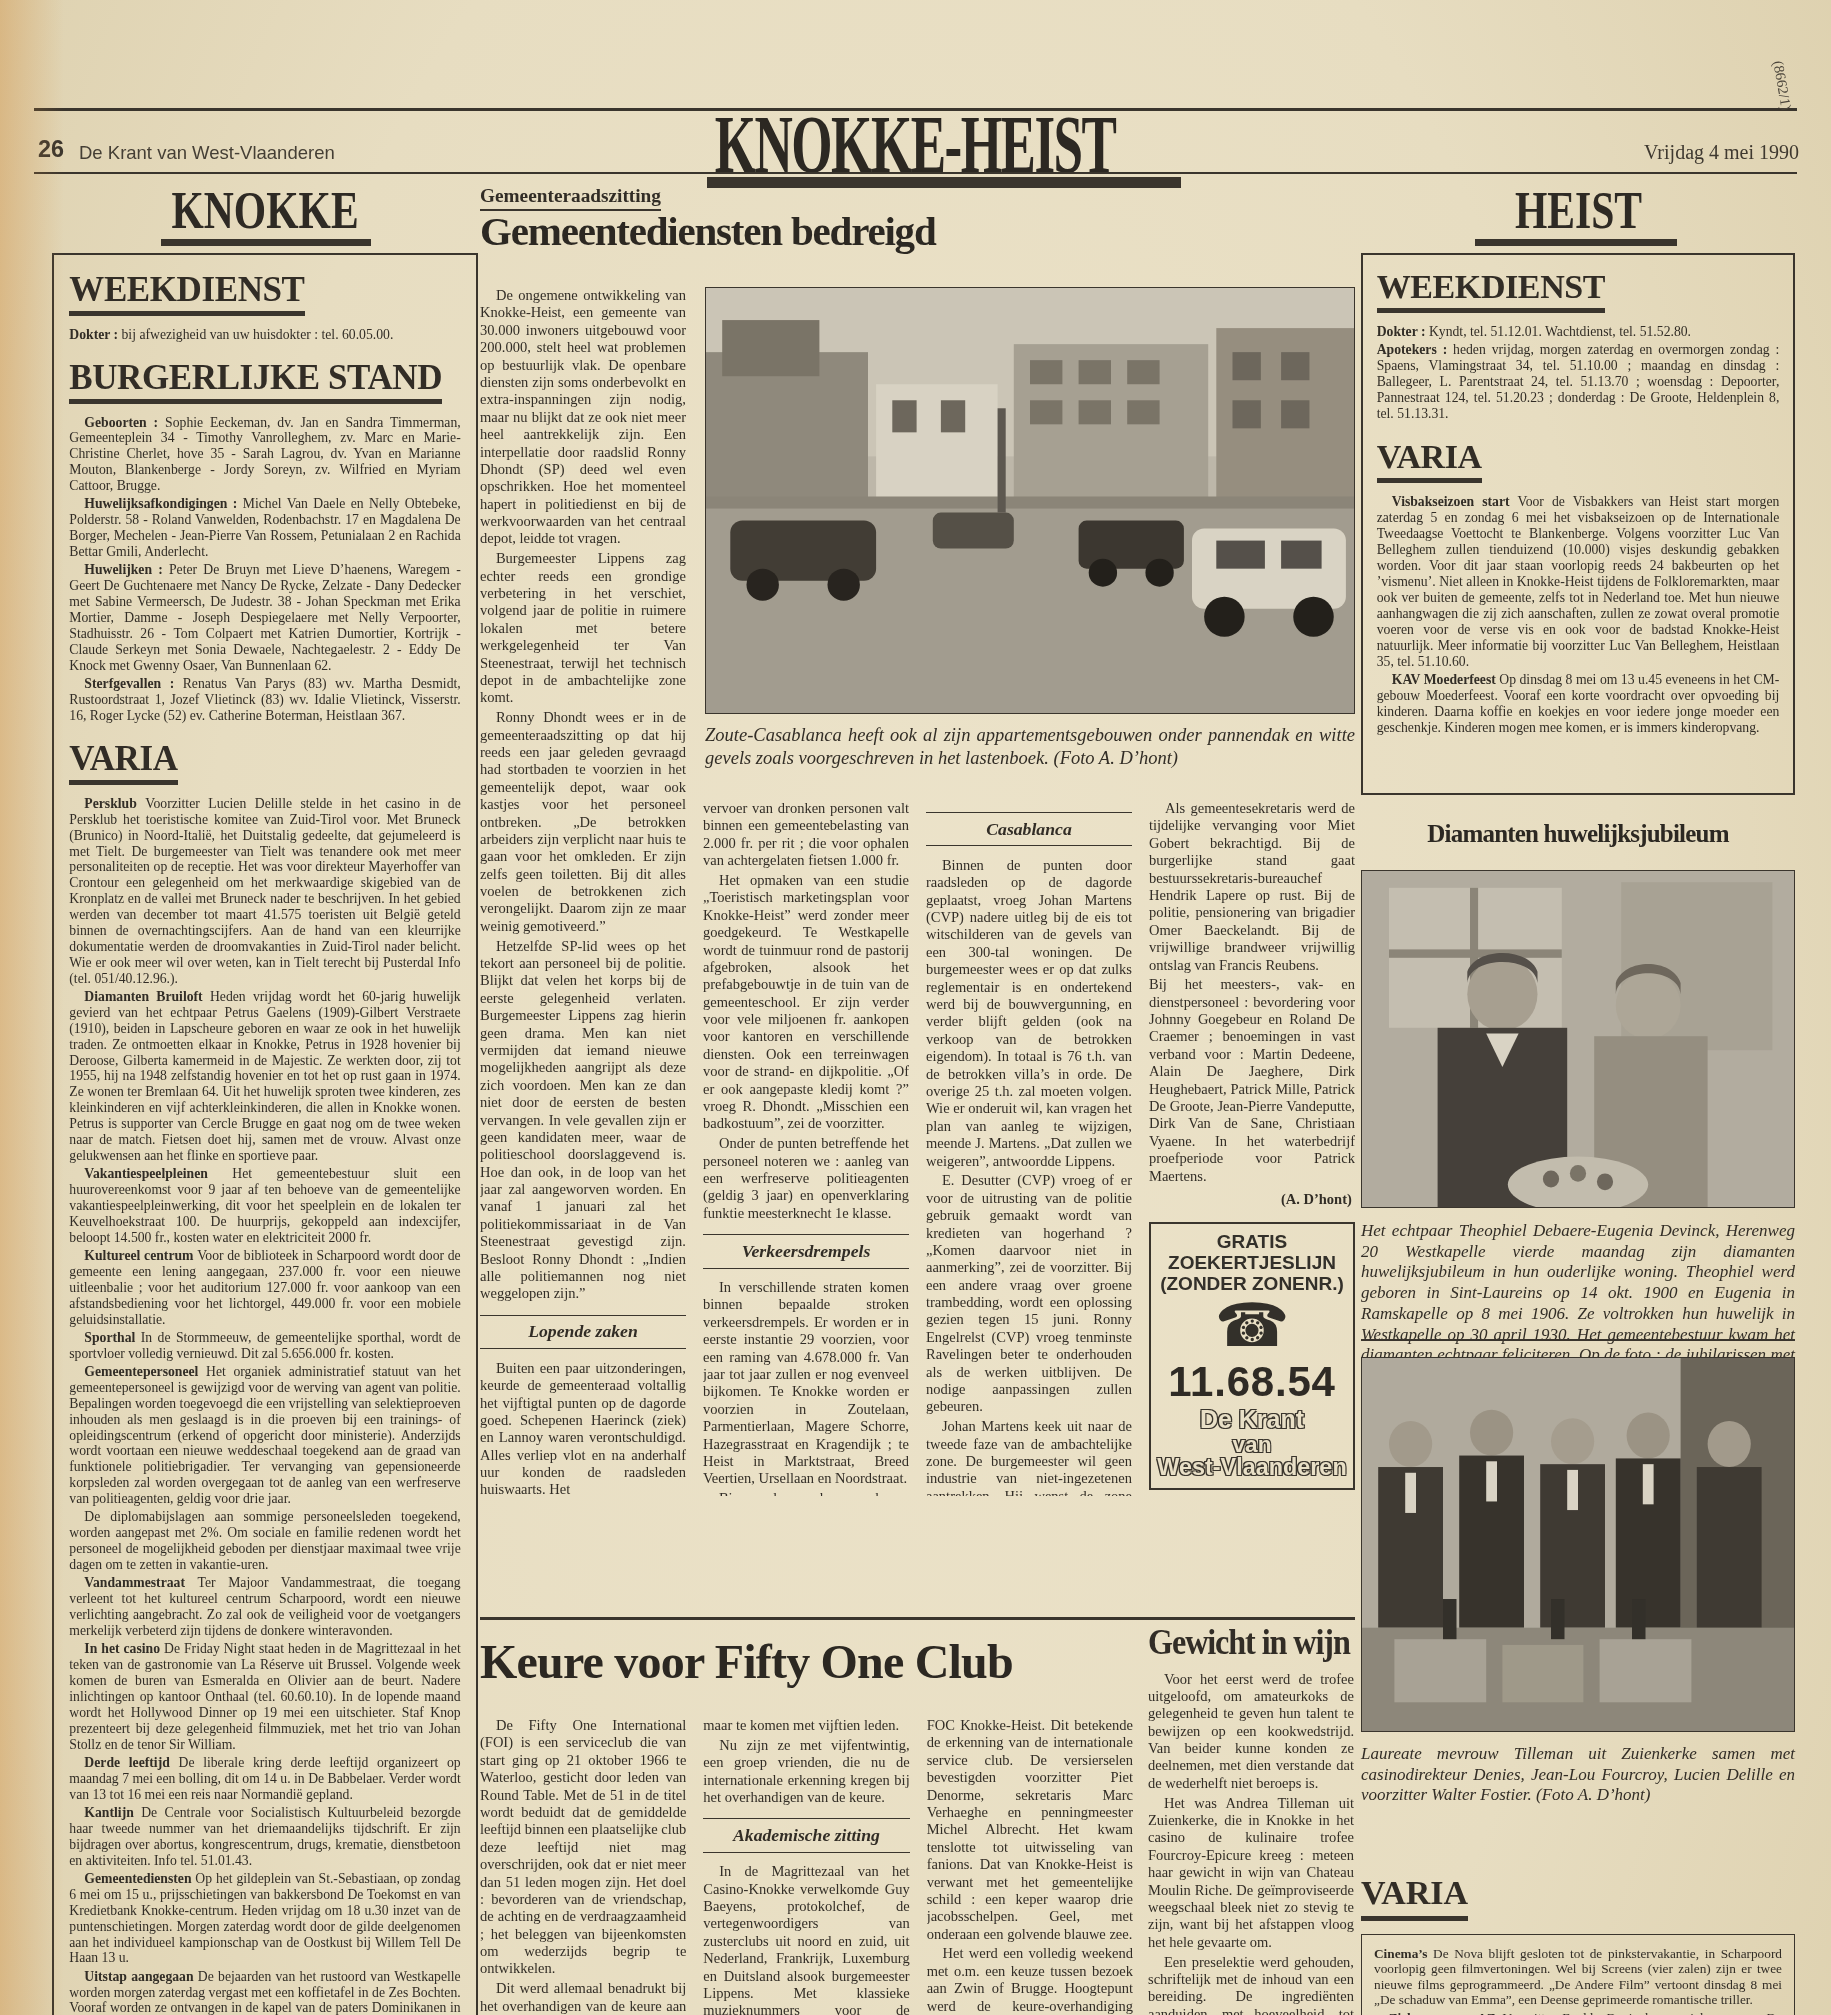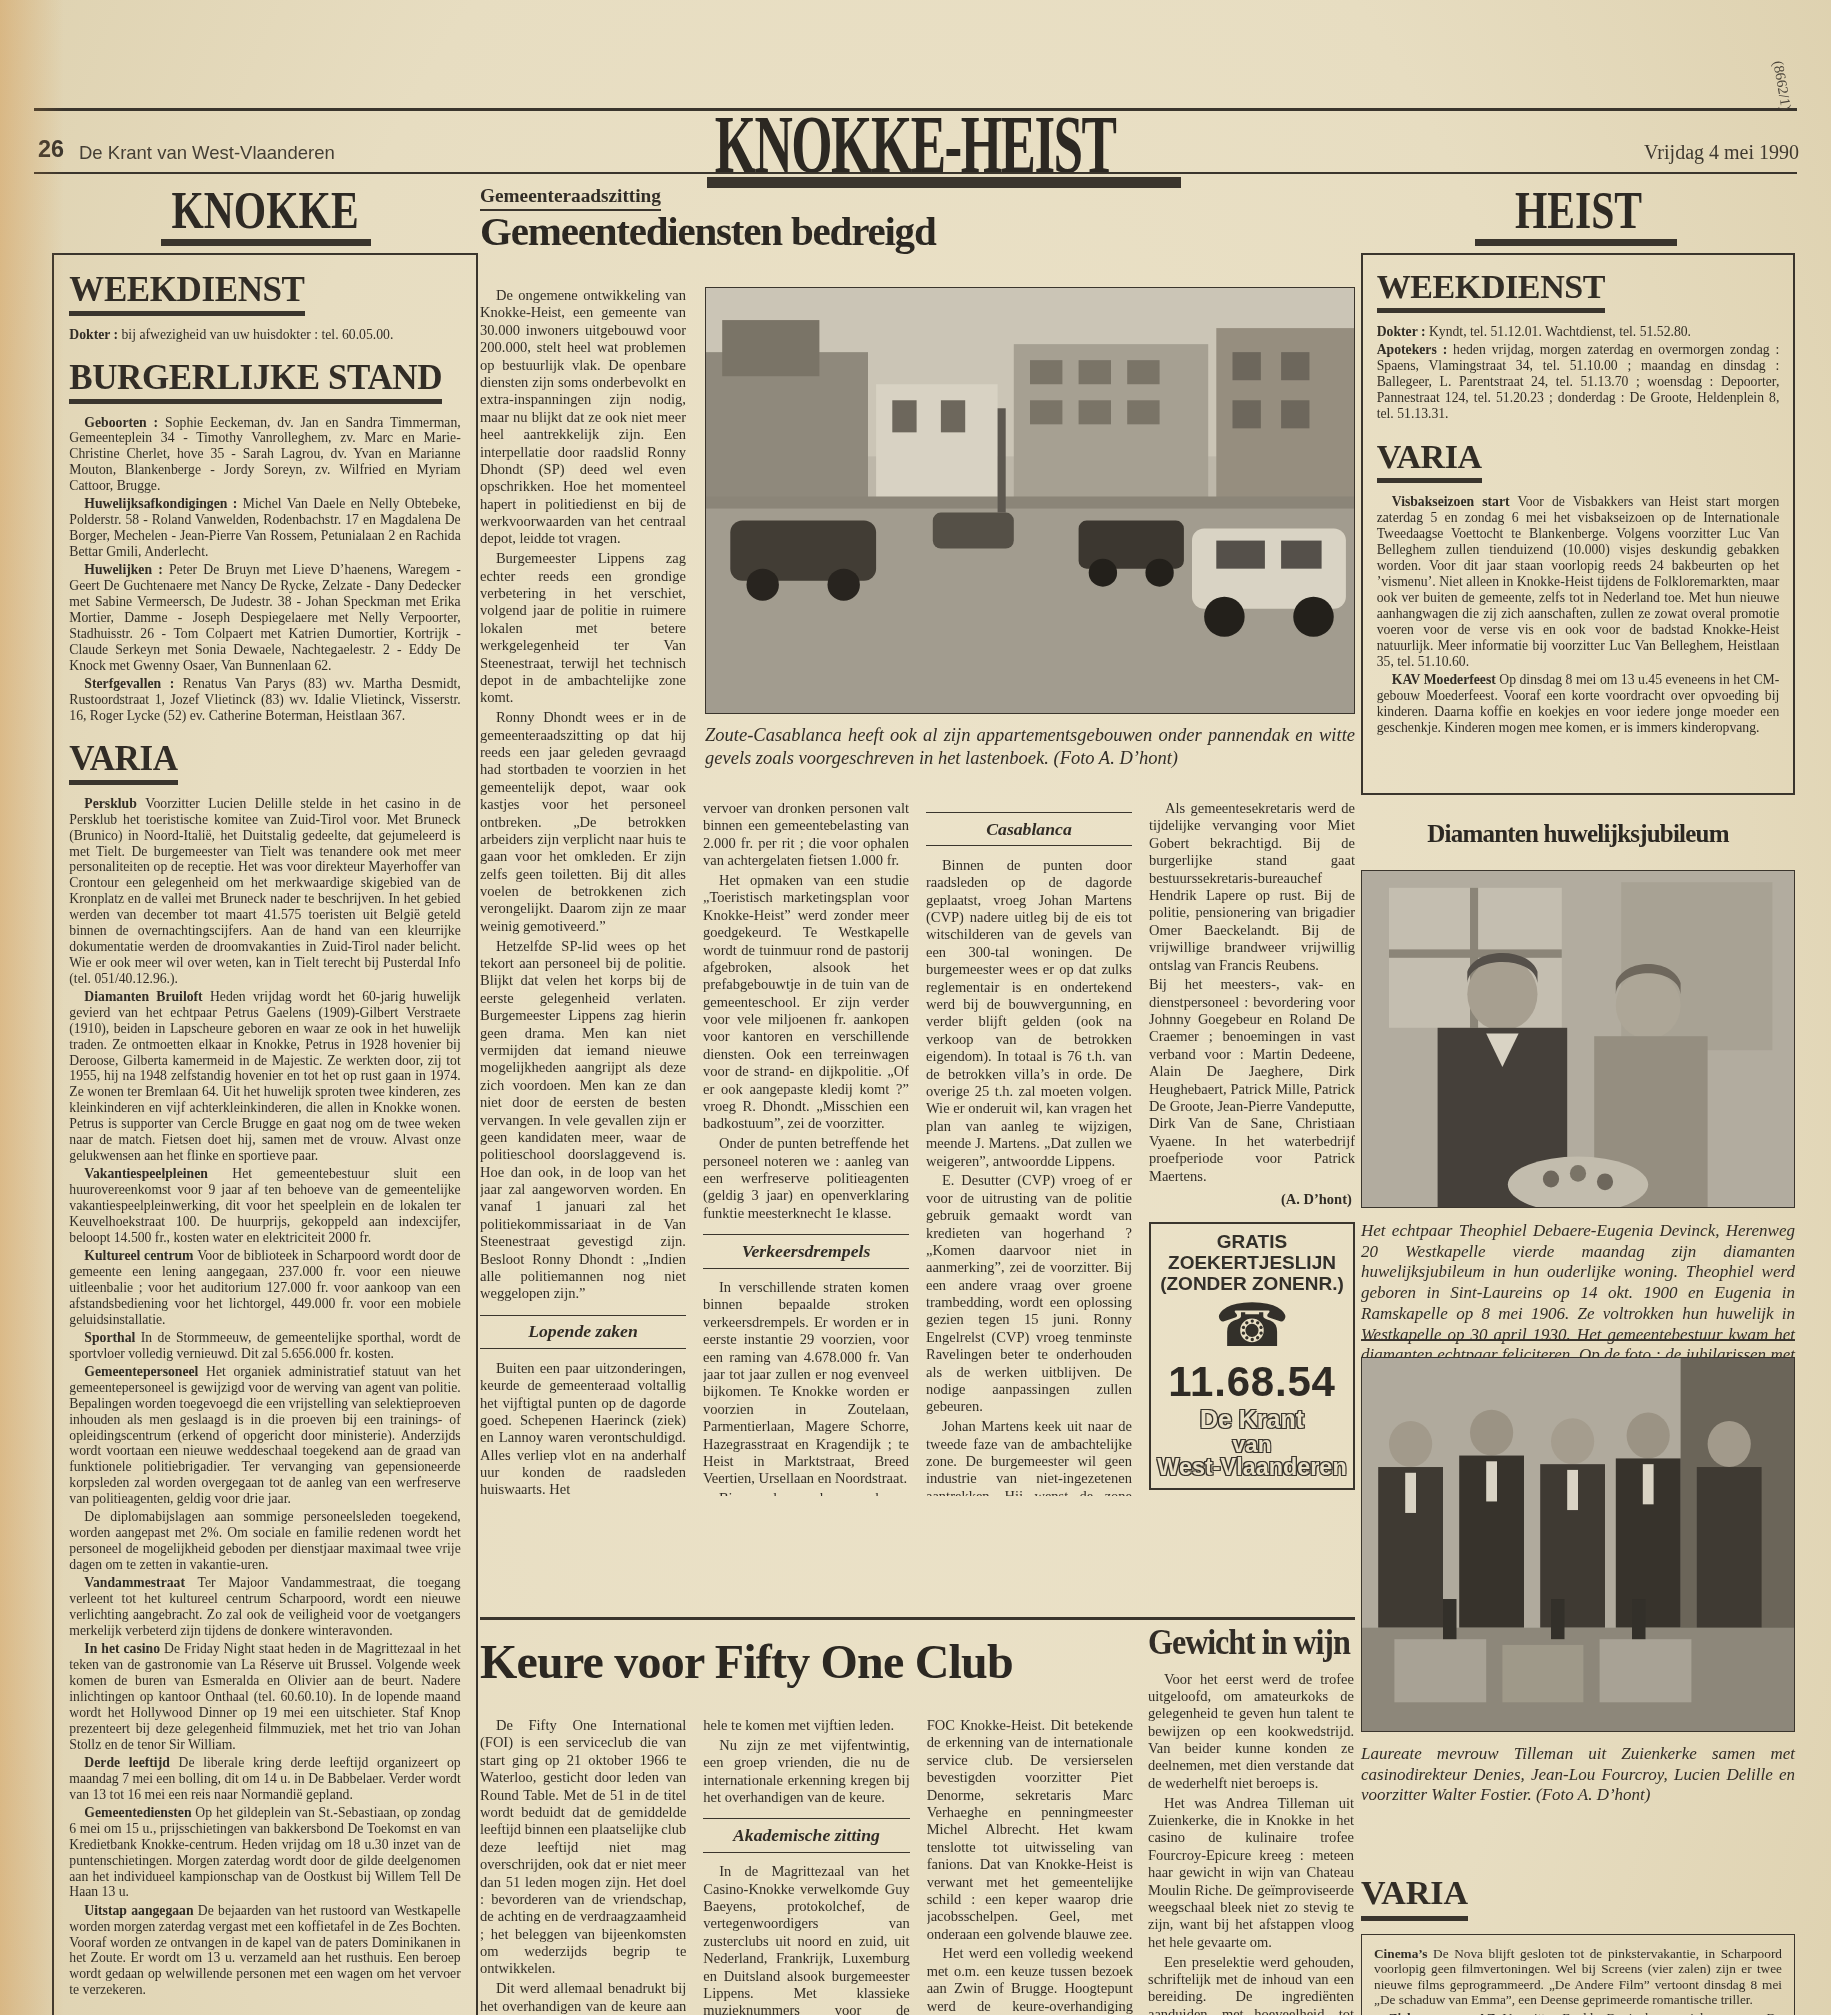--- a/index.html
+++ b/index.html
@@ -115,20 +115,21 @@
       <p class="para"><b>Persklub </b>Voorzitter Lucien Delille stelde in het casino in de Persklub het toeristische komitee van Zuid-Tirol voor. Met Bruneck (Brunico) in Noord-Italië, het Duitstalig gedeelte, dat gejumeleerd is met Tielt. De burgemeester van Tielt was tenandere ook met meer personaliteiten op de receptie. Het was voor direkteur Mayerhoffer van Crontour een gelegenheid om het merkwaardige skigebied van de Kronplatz en de vallei met Bruneck nader te beschrijven. In het gebied werden van december tot maart 41.575 toeristen uit België geteld binnen de overnachtingscijfers. Aan de hand van een kleurrijke dokumentatie werden de droomvakanties in Zuid-Tirol nader belicht. Wie er ook meer wil over weten, kan in Tielt terecht bij Pusterdal Info (tel. 051/40.12.96.).</p>
       <p class="para"><b>Diamanten Bruiloft </b>Heden vrijdag wordt het 60-jarig huwelijk gevierd van het echtpaar Petrus Gaelens (1909)-Gilbert Verstraete (1910), beiden in Lapscheure geboren en waar ze ook in het huwelijk traden. Ze ontmoetten elkaar in Knokke, Petrus in 1928 hovenier bij Deroose, Gilberta kamermeid in de Majestic. Ze werkten door, zij tot 1955, hij na 1948 zelfstandig hovenier en tot het op rust gaan in 1974. Ze wonen ter Bremlaan 64. Uit het huwelijk sproten twee kinderen, zes kleinkinderen en vijf achterkleinkinderen, die allen in Knokke wonen. Petrus is supporter van Cercle Brugge en gaat nog om de twee weken naar de match. Fietsen doet hij, samen met de vrouw. Alvast onze gelukwensen aan het flinke en sportieve paar.</p>
       <p class="para"><b>Vakantiespeelpleinen </b>Het gemeentebestuur sluit een huurovereenkomst voor 9 jaar af ten behoeve van de gemeentelijke vakantiespeelpleinwerking, dit voor het speelplein en de lokalen ter Keuvelhoekstraat 100. De huurprijs, gekoppeld aan indexcijfer, beloopt 14.500 fr., kosten water en elektriciteit 2000 fr.</p>
       <p class="para"><b>Kultureel centrum </b>Voor de biblioteek in Scharpoord wordt door de gemeente een lening aangegaan, 237.000 fr. voor een nieuwe uitleenbalie ; voor het auditorium 127.000 fr. voor aankoop van een afstandsbediening voor het lichtorgel, 449.000 fr. voor een mobiele geluidsinstallatie.</p>
       <p class="para"><b>Sporthal </b>In de Stormmeeuw, de gemeentelijke sporthal, wordt de sportvloer volledig vernieuwd. Dit zal 5.656.000 fr. kosten.</p>
       <p class="para"><b>Gemeentepersoneel </b>Het organiek administratief statuut van het gemeentepersoneel is gewijzigd voor de werving van agent van politie. Bepalingen worden toegevoegd die een vrijstelling van selektieproeven inhouden als men geslaagd is in die proeven bij een trainings- of opleidingscentrum (erkend of opgericht door ministerie). Anderzijds wordt voortaan een nieuwe weddeschaal toegekend aan de graad van funktionele politiebrigadier. Ter vervanging van gepensioneerde korpsleden zal worden overgegaan tot de aanleg van een werfreserve van politieagenten, geldig voor drie jaar.</p>
       <p class="para">De diplomabijslagen aan sommige personeelsleden toegekend, worden aangepast met 2%. Om sociale en familie redenen wordt het personeel de mogelijkheid geboden per dienstjaar maximaal twee vrije dagen om te zetten in vakantie-uren.</p>
       <p class="para"><b>Vandammestraat </b>Ter Majoor Vandammestraat, die toegang verleent tot het kultureel centrum Scharpoord, wordt een nieuwe verlichting aangebracht. Zo zal ook de veiligheid voor de voetgangers merkelijk verbeterd zijn tijdens de donkere winteravonden.</p>
       <p class="para"><b>In het casino </b>De Friday Night staat heden in de Magrittezaal in het teken van de gastronomie van La Réserve uit Brussel. Volgende week komen de buren van Esmeralda en Olivier aan de beurt. Nadere inlichtingen op kantoor Onthaal (tel. 60.60.10). In de lopende maand wordt het Hollywood Dinner op 19 mei een uitschieter. Staf Knop prezenteert bij deze gelegenheid filmmuziek, met het trio van Johan Stollz en de tenor Sir William.</p>
       <p class="para"><b>Derde leeftijd </b>De liberale kring derde leeftijd organizeert op maandag 7 mei een bolling, dit om 14 u. in De Babbelaer. Verder wordt van 13 tot 16 mei een reis naar Normandië gepland.</p>
+      <p class="para"><b>Kantlijn </b>De Centrale voor Socialistisch Kultuurbeleid bezorgde haar tweede nummer van het driemaandelijks tijdschrift. Er zijn bijdragen over abortus, kongrescentrum, drugs, krematie, dienstbetoon en aktiviteiten. Info tel. 51.01.43.</p>
       <p class="para"><b>Gemeentediensten </b>Op het gildeplein van St.-Sebastiaan, op zondag 6 mei om 15 u., prijsschietingen van bakkersbond De Toekomst en van Kredietbank Knokke-centrum. Heden vrijdag om 18 u.30 inzet van de puntenschietingen. Morgen zaterdag wordt door de gilde deelgenomen aan het individueel kampionschap van de Oostkust bij Willem Tell De Haan 13 u.</p>
       <p class="para"><b>Uitstap aangegaan </b>De bejaarden van het rustoord van Westkapelle worden morgen zaterdag vergast met een koffietafel in de Zes Bochten. Vooraf worden ze ontvangen in de kapel van de paters Dominikanen in het Zoute. Er wordt om 13 u. verzameld aan het rusthuis. Een beroep wordt gedaan op welwillende personen met een wagen om het vervoer te verzekeren.</p>
     </div>
 
   <div id="council">
     <div id="council-kicker">Gemeenteraadszitting</div>
     <div id="council-headline">Gemeentediensten bedreigd</div>
     <div id="council-cols">
       <div class="col">
           <p class="para">De ongemene ontwikkeling van Knokke-Heist, een gemeente van 30.000 inwoners uitgebouwd voor 200.000, stelt heel wat problemen op bestuurlijk vlak. De openbare diensten zijn soms onderbevolkt en extra-inspanningen zijn nodig, maar nu blijkt dat ze ook niet meer heel aantrekkelijk zijn. Een interpellatie door raadslid Ronny Dhondt (SP) deed wel even opschrikken. Hoe het momenteel hapert in politiedienst en bij de werkvoorwaarden van het centraal depot, leidde tot vragen.</p>
@@ -213,21 +214,21 @@
 
   <div id="fifty">
     <div id="fifty-rule"></div>
     <div id="fifty-headline">Keure voor Fifty One Club</div>
     <div id="fifty-cols">
       <div class="col">
           <p class="para">De Fifty One International (FOI) is een serviceclub die van start ging op 21 oktober 1966 te Waterloo, gesticht door leden van Round Table. Met de 51 in de titel wordt beduidt dat de gemiddelde leeftijd binnen een plaatselijke club deze leeftijd niet mag overschrijden, ook dat er niet meer dan 51 leden mogen zijn. Het doel : bevorderen van de vriendschap, de achting en de verdraagzaamheid ; het beleggen van bijeenkomsten om wederzijds begrip te ontwikkelen.</p>
           <p class="para">Dit werd allemaal benadrukt bij het overhandigen van de keure aan de 51 Club Knokke-Heist. Deze werd gesticht in 1985, nadat Piet Denorme kontakten legde met het FOC Brugge. Het kwam eerst tot een vijftal leden, nadien een verdubbeling, doch onvoldoende om tot een erken-</p>
         </div>
       <div class="col">
-          <p class="para ni">hele te komen met vijftien leden.</p>
+          <p class="para ni">maar te komen met vijftien leden.</p>
           <p class="para">Nu zijn ze met vijfentwintig, een groep vrienden, die nu de internationale erkenning kregen bij het overhandigen van de keure.</p>
           <div class="subhead">Akademische zitting</div>
           <p class="para">In de Magrittezaal van het Casino-Knokke verwelkomde Guy Baeyens, protokolchef, de vertegenwoordigers van zusterclubs uit noord en zuid, uit Nederland, Frankrijk, Luxemburg en Duitsland alsook burgemeester Lippens. Met klassieke muzieknummers voor de verbroedering tussen de verschillende zusterclubs, van goeverneur tot voorzitter.</p>
         </div>
       <div class="col">
           <p class="para ni">FOC Knokke-Heist. Dit betekende de erkenning van de internationale service club. De versierselen bevestigden voorzitter Piet Denorme, sekretaris Marc Verhaeghe en penningmeester Michel Albrecht. Het kwam tenslotte tot uitwisseling van fanions. Dat van Knokke-Heist is verwant met het gemeentelijke schild : een keper waarop drie jacobsschelpen. Geel, met onderaan een golvende blauwe zee.</p>
           <p class="para">Het werd een volledig weekend met o.m. een keuze tussen bezoek aan Zwin of Brugge. Hoogtepunt werd de keure-overhandiging waarbij de leden van de general council en alle leden aansluitend het bal bijwoonden, met goeverneur Jean-Pierre Notelteirs.</p>
         </div>
     </div>
 

